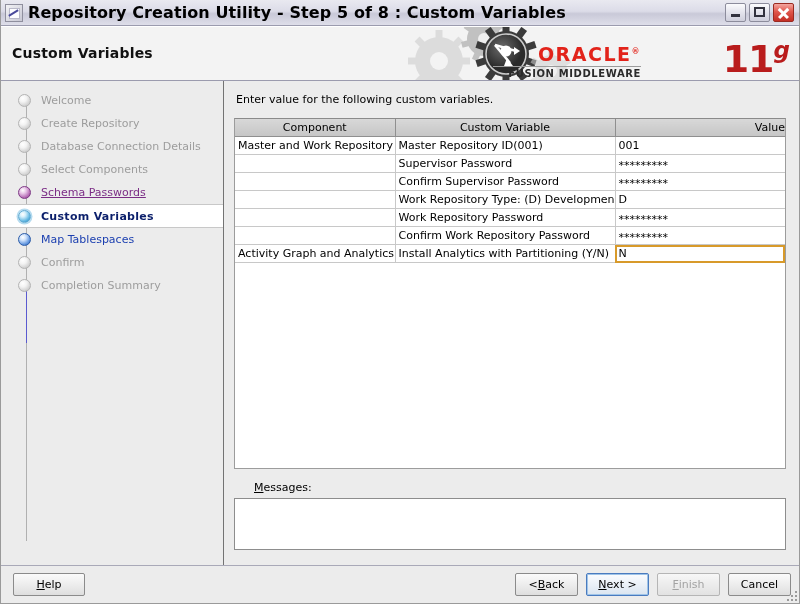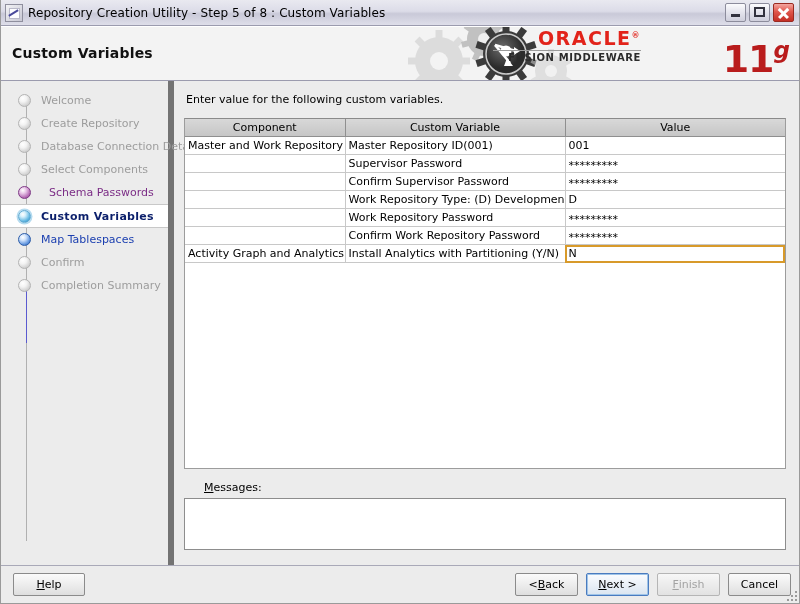--- a/index.html
+++ b/index.html
@@ -59,22 +59,22 @@
   }
   .title-icon:before {
     content: "";
     position: absolute;
     left: 3px; top: 3px;
     width: 9px; height: 9px;
     background: #fdfdff;
     border: 1px solid #b9b9c9;
   }
   .title-text {
-    font-weight: normal;
-    font-size: 12px;
+    font-weight: bold;
+    font-size: 16px;
     color: #000;
     white-space: nowrap;
     letter-spacing: 0.1px;
     flex: 1 1 auto;
     overflow: hidden;
   }
   .win-buttons {
     display: flex;
     align-items: center;
     gap: 3px;
@@ -175,36 +175,36 @@
     letter-spacing: -1px;
   }
   .oracle-11g .g {
     font-size: 23px;
     font-style: italic;
     vertical-align: super;
     font-weight: bold;
   }
   .oracle-left {
     position: absolute;
-    right: 158px; top: 0;
+    right: 158px; top: 16px;
     text-align: right;
   }
 
   
   .content {
     flex: 1 1 auto;
     display: flex;
     background: #ececec;
     min-height: 0;
   }
   .sidebar {
-    width: 173px;
+    width: 223px;
     box-sizing: border-box;
     background: #ececec;
-    border-right: 6px solid #737373;
+    border-right: 1px solid #737373;
     position: relative;
     padding-top: 8px;
     flex: 0 0 auto;
   }
   .rail {
     position: absolute;
     left: 25px; top: 22px; bottom: 24px;
     width: 1px;
     background: #b0b0b0;
   }
@@ -230,21 +230,21 @@
     font-size: 11px;
     color: #9d9d9d;
     white-space: nowrap;
   }
   .step.done .dot {
     background: radial-gradient(circle at 35% 30%, #ffffff 0%, #e8c7e8 30%, #b469b4 70%, #7e3a86 100%);
     border-color: #7e3a86;
   }
   .step.done .label {
     color: #7b2d86;
-    margin-left: 8px;
+    text-decoration: underline;
   }
   .step.link .dot {
     background: radial-gradient(circle at 35% 30%, #ffffff 0%, #cfe2fb 30%, #5c92dd 70%, #2753a0 100%);
     border-color: #2c5ca8;
   }
   .step.link .label {
     color: #1b3fb0;
   }
   .step.current {
     background: #ffffff;
@@ -304,21 +304,21 @@
     background: linear-gradient(to bottom,#d8d8d8 0%, #c6c6c6 100%);
     border-right: 1px solid #8f8f8f;
     border-bottom: 1px solid #8f8f8f;
     font-weight: normal;
     font-size: 11px;
     height: 17px;
     text-align: center;
     color: #000;
     padding: 0;
   }
-  table.grid th:last-child { border-right: none; }
+  table.grid th:last-child { border-right: none; text-align: right; }
   table.grid td {
     border-right: 1px solid #c8c8c8;
     border-bottom: 1px solid #c8c8c8;
     height: 17px;
     padding: 0 0 0 3px;
     white-space: nowrap;
     overflow: hidden;
     background: #ffffff;
     vertical-align: middle;
   }

